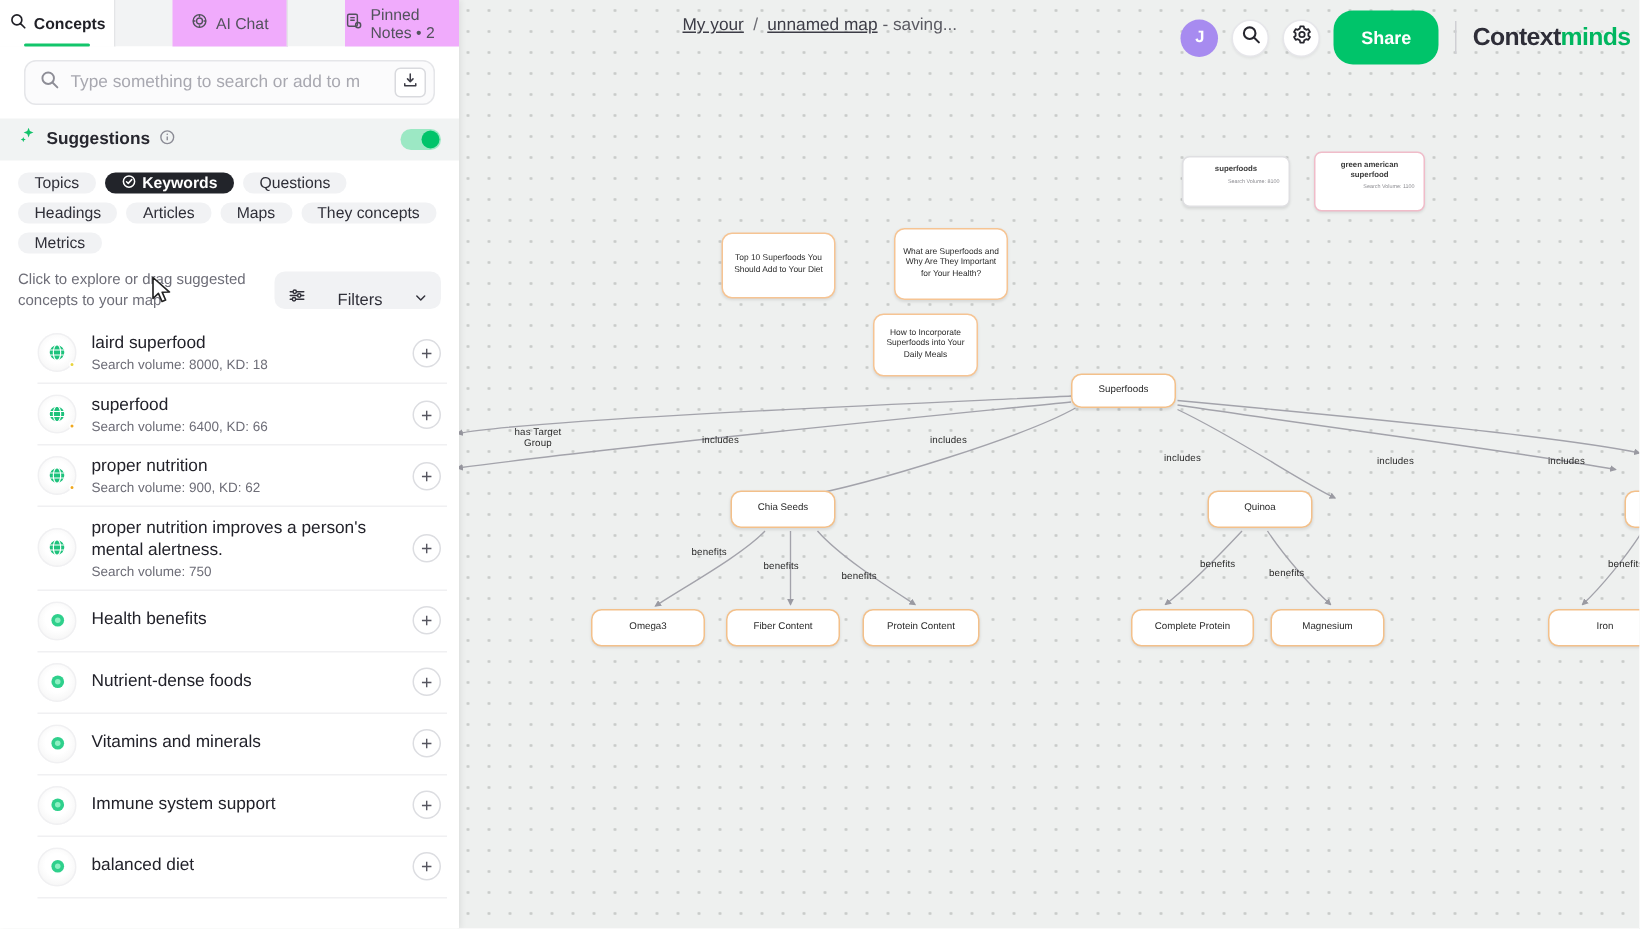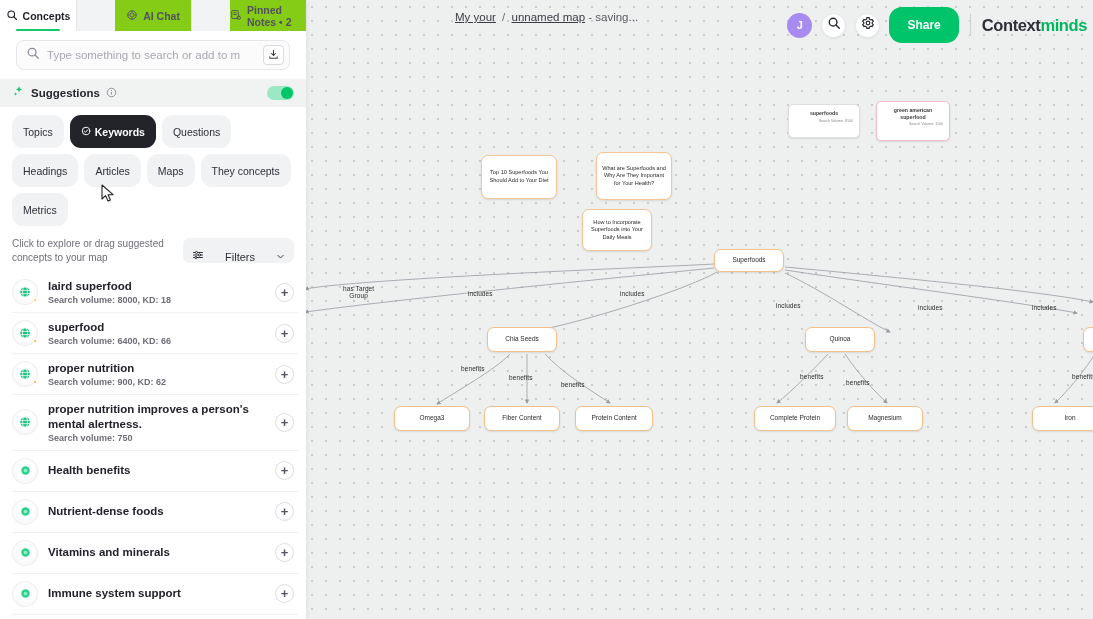--- a/index.html
+++ b/index.html
@@ -82,21 +82,21 @@
   
   #sidebar {
     position: absolute; left: 0; top: 0; width: 306px; height: 619px;
     background: #fff; z-index: 50; display: flex; flex-direction: column;
     box-shadow: 1px 0 4px rgba(0,0,0,.07);
   }
   #tabs { display: flex; height: 31px; background: #f2f3f4; flex: none; gap: 38px; }
   .tab {
     flex: 1; display: flex; align-items: center; justify-content: center; gap: 5px;
     font-size: 10.5px; color: #52525c; cursor: pointer; position: relative;
-    background: #84cc16; border-right: 1px solid #e4e5e7; font-weight: bold;
+    background: #f0abfc; border-right: 1px solid #e4e5e7;
   }
   .tab:last-child { border-right: none; }
   .tab.active { background: #fff; color: #1f1f26; font-weight: 600; }
   .tab.active::after {
     content: ""; position: absolute; left: 16px; right: 16px; bottom: 0;
     height: 2.5px; background: #13c56b; border-radius: 2px;
   }
   .tab svg { flex: none; }
 
   #searchwrap { padding: 9px 16px 9px; background: #fff; flex: none; }
@@ -124,38 +124,38 @@
     margin-left: auto; width: 27px; height: 14px; border-radius: 8px;
     background: #9ce8c4; position: relative; cursor: pointer;
   }
   #toggle .knob {
     position: absolute; right: 1px; top: 1px; width: 12px; height: 12px;
     border-radius: 50%; background: #00c46a;
   }
 
   #chips { padding: 8px 12px 6px; display: flex; flex-wrap: wrap; gap: 6px; flex: none; }
   .chip {
-    height: 33px; padding: 0 11px; border-radius: 11px; background: #f1f2f4;
+    height: 14px; padding: 0 11px; border-radius: 11px; background: #f1f2f4;
     font-size: 10.5px; color: #2f2f38; display: flex; align-items: center;
     gap: 4px; cursor: pointer; white-space: nowrap;
   }
   .chip.active { background: #22242a; color: #fff; font-weight: 600; }
 
   #hintrow {
     padding: 5px 12px 8px; display: flex; align-items: center; gap: 8px; flex: none;
   }
   #hinttext { font-size: 10px; color: #6e6e78; line-height: 1.35; flex: 1; }
   #filters-btn {
     height: 25px; padding: 0 9px; border-radius: 7px; background: #f1f2f4;
     display: flex; align-items: flex-end; gap: 21px; font-size: 11px;
     color: #2f2f38; cursor: pointer; flex: none;
   }
 
   #sugglist {
-    flex: 1; overflow-y: auto; padding: 0 8px 8px 12px; position: relative; font-weight: bold;
+    flex: 1; overflow-y: auto; padding: 0 8px 8px 25px; position: relative;
   }
   #sugglist::-webkit-scrollbar { width: 4px; }
   #sugglist::-webkit-scrollbar-thumb { background: #d3d4d8; border-radius: 3px; }
   .sitem {
     display: flex; align-items: center; gap: 10px; padding: 7px 4px 7px 0;
     border-bottom: 1px solid #f0f0f2; cursor: pointer; min-height: 40px;
   }
   .sicon {
     width: 26px; height: 26px; border-radius: 50%; flex: none; position: relative;
     background: radial-gradient(circle at 50% 45%, #ffffff 40%, #efefef 100%);

